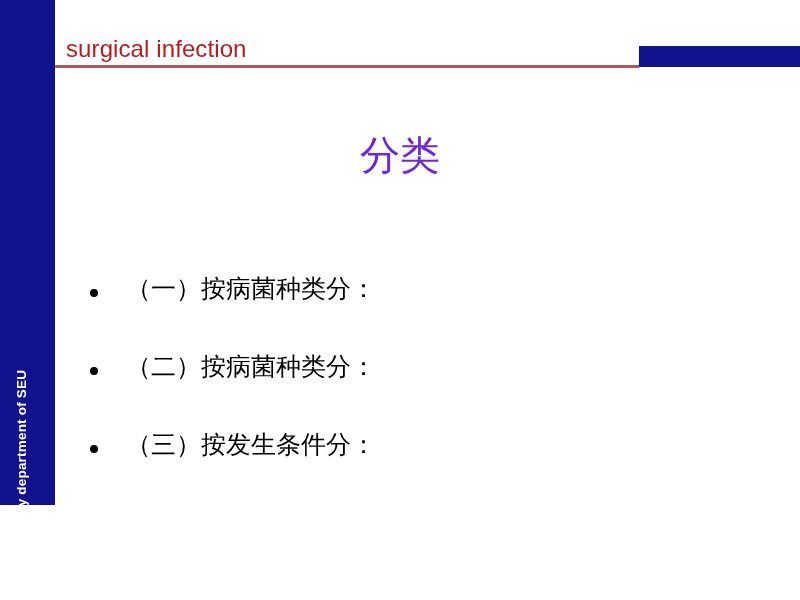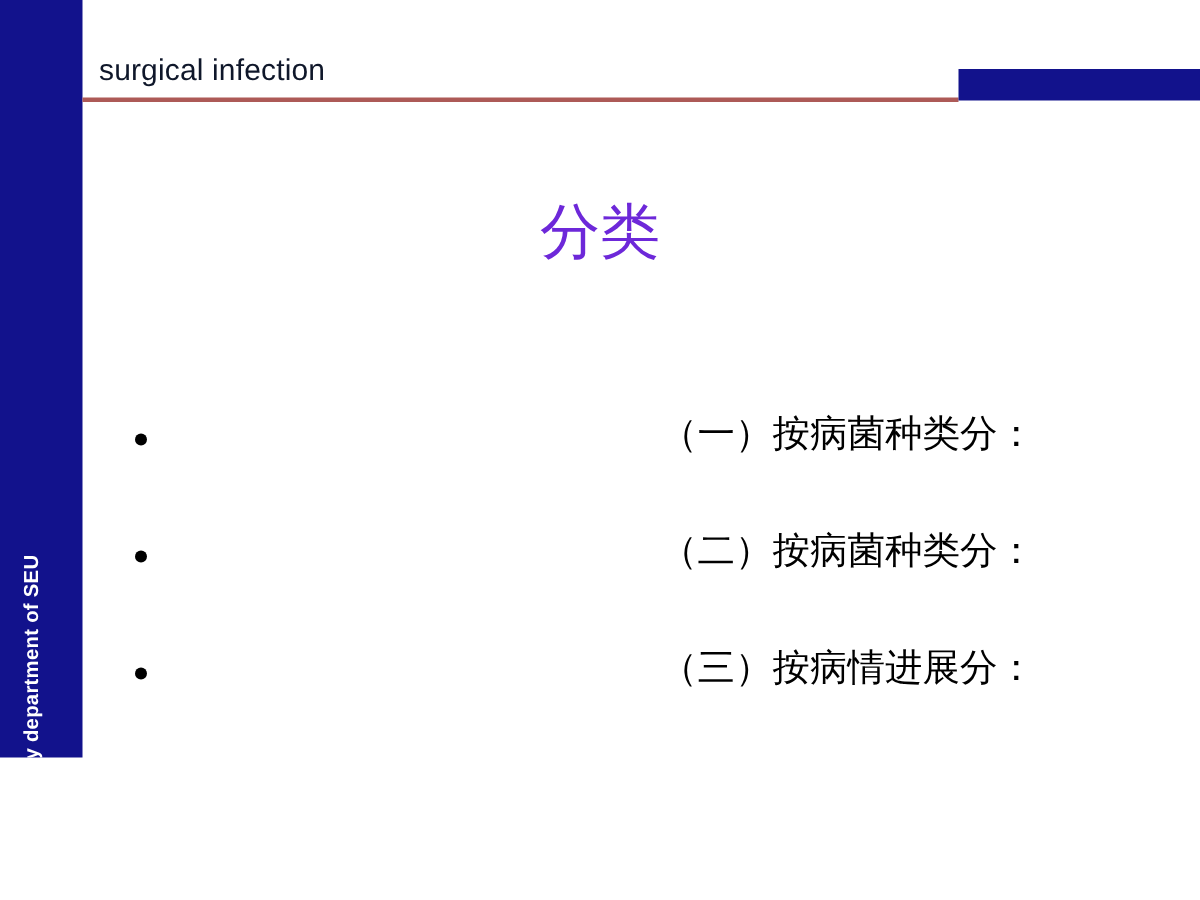--- a/index.html
+++ b/index.html
@@ -45,23 +45,23 @@
     font-weight: 700;
     letter-spacing: 0.2px;
     line-height: 1;
   }
 
   
   #header-title {
     position: absolute;
     left: 66px;
     top: 36px;
-    color: #0f172a;
+    color: #b91c1c;
     font-family: "Liberation Sans", sans-serif;
-    font-size: 20px;
+    font-size: 24px;
     font-weight: 400;
     line-height: 1.1;
     letter-spacing: 0.1px;
     white-space: nowrap;
   }
 
   #header-rule {
     position: absolute;
     left: 55px;
     top: 65px;
@@ -122,21 +122,20 @@
 
   .bullet-text {
     flex: 1 1 auto;
     padding-left: 28px;
     color: #000000;
     font-family: "DejaVu Serif", "Liberation Serif", serif;
     font-size: 25px;
     font-weight: 400;
     line-height: 1.35;
     white-space: nowrap;
-    text-align: right;
   }
 </style>
 </head>
 <body>
 
 <div id="slide">
 
   <div id="sidebar">
     <div id="sidebar-label">General surgery department of  SEU</div>
   </div>
@@ -156,18 +155,18 @@
       <span class="bullet-text">（一）按病菌种类分：</span>
     </li>
 
     <li class="bullet-row">
       <span class="bullet-dot"></span>
       <span class="bullet-text">（二）按病菌种类分：</span>
     </li>
 
     <li class="bullet-row">
       <span class="bullet-dot"></span>
-      <span class="bullet-text">（三）按病情进展分：</span>
+      <span class="bullet-text">（三）按发生条件分：</span>
     </li>
 
   </ul>
 
 </div>
 
 </body></html>

